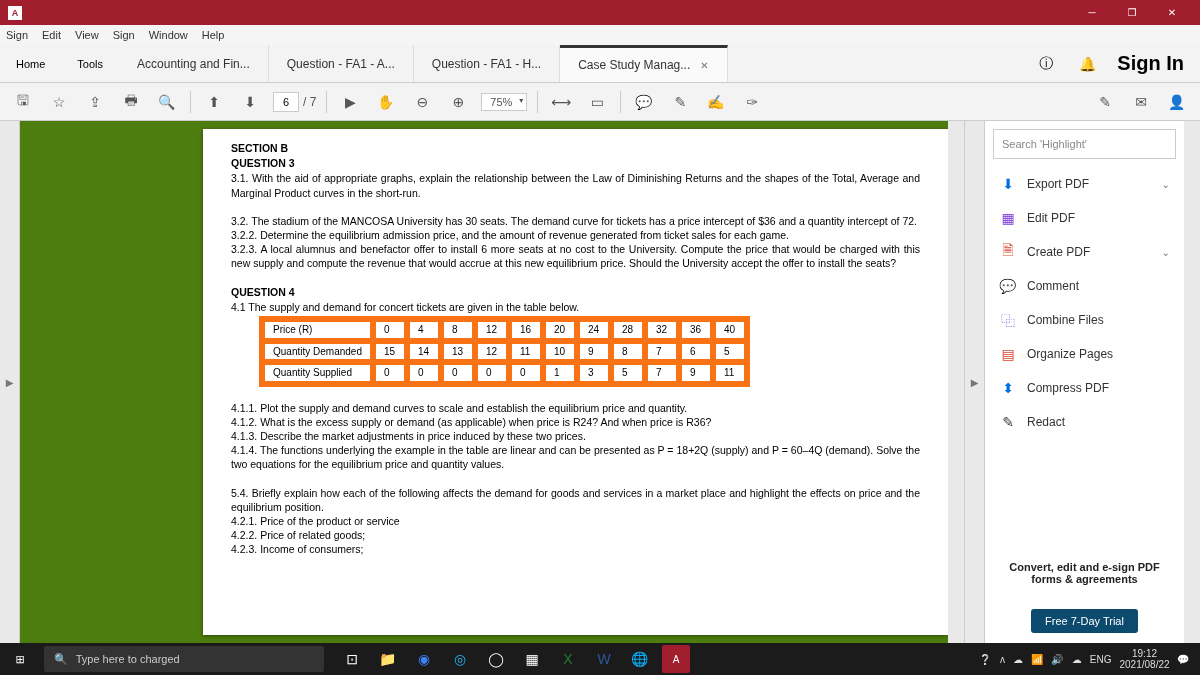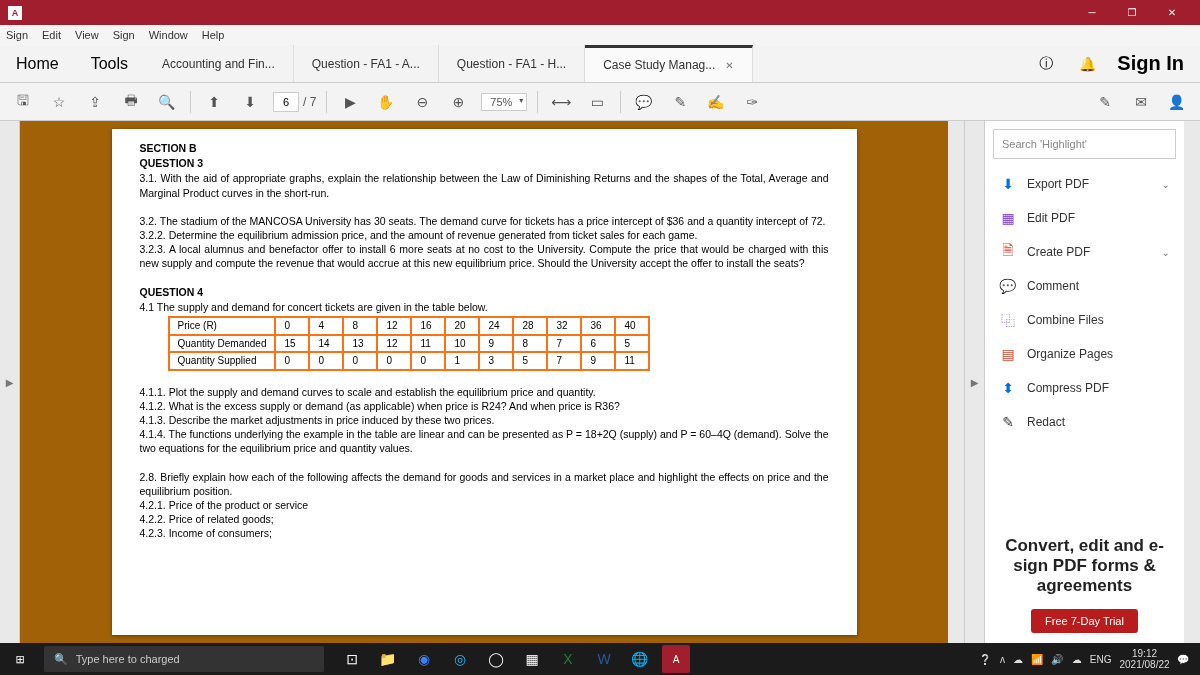--- a/index.html
+++ b/index.html
@@ -3,51 +3,51 @@
 <meta charset="utf-8">
 <style>
 *{box-sizing:border-box;margin:0;padding:0;font-family:"Segoe UI",Arial,sans-serif}
 body{width:1200px;height:675px;overflow:hidden;background:#525659;display:flex;flex-direction:column;font-size:12px}
 .title-bar{height:25px;background:#a01e2d;color:#fff;display:flex;align-items:center;padding:0 8px;font-size:11px}
 .title-bar .icon-pdf{width:14px;height:14px;background:#fff;margin-right:6px;font-size:9px;color:#a01e2d;display:flex;align-items:center;justify-content:center;font-weight:bold}
 .title-bar .spacer{flex:1}
 .win-btn{width:40px;height:25px;display:flex;align-items:center;justify-content:center;font-size:10px;color:#fff}
 .menu-bar{height:20px;background:#f5f5f5;display:flex;align-items:center;padding:0 6px;gap:14px;font-size:11px;color:#333}
 .tab-row{height:38px;background:#f3f3f3;display:flex;align-items:center;border-bottom:1px solid #ccc}
-.tab-row .home,.tab-row .tools{padding:0 16px;height:100%;display:flex;align-items:center;font-size:16px}
+.tab-row .home,.tab-row .tools{padding:0 16px;height:100%;display:flex;align-items:center;font-size:11px}
 .tab-row .tab{padding:0 18px;height:100%;display:flex;align-items:center;font-size:12px;border-right:1px solid #ddd;color:#333;position:relative}
 .tab-row .tab.active{background:#fafafa;border-top:3px solid #333}
 .tab-row .tab .close{margin-left:10px;font-size:10px;color:#777}
 .tab-row .right{margin-left:auto;display:flex;align-items:center;gap:16px;padding:0 16px}
 .sign-in{font-weight:600;font-size:20px}
 .toolbar{height:38px;background:#f3f3f3;display:flex;align-items:center;padding:0 10px;gap:10px;border-bottom:1px solid #ccc;color:#555}
 .tool-btn{width:26px;height:26px;display:flex;align-items:center;justify-content:center;font-size:14px}
 .page-num{display:flex;align-items:center;gap:4px;font-size:12px}
 .page-num input{width:26px;height:20px;text-align:center;border:1px solid #ccc;font-size:11px}
 .zoom-box{border:1px solid #ccc;padding:2px 14px 2px 8px;font-size:11px;background:#fff;position:relative}
 .zoom-box::after{content:"▾";position:absolute;right:3px;top:2px;font-size:8px}
 .sep{width:1px;height:22px;background:#ccc}
 .tb-spacer{flex:1}
 .main{flex:1;display:flex;min-height:0}
 .side-strip{width:20px;background:#e9e9e9;display:flex;align-items:center;justify-content:center;color:#777;font-size:10px;border-right:1px solid #ccc}
 .side-strip.right{border-right:none;border-left:1px solid #ccc}
-.doc-area{flex:1;background:#a16207;display:flex;justify-content:center;overflow:hidden;position:relative;padding:8px 0}
+.doc-area{flex:1;background:#4d7c0f;display:flex;justify-content:flex-end;overflow:hidden;position:relative;padding:8px 0}
 .page{width:745px;background:#fff;padding:12px 28px;font-size:10.5px;color:#000;line-height:1.35;box-shadow:0 1px 4px rgba(0,0,0,.4);font-family:Calibri,Arial,sans-serif}
 .page b{font-weight:700}
 .page .indent{margin-left:28px}
 .tbl{border-collapse:collapse;margin-top:2px;font-size:10px}
-.tbl td{border:2px solid #f97316;padding:1px 8px;min-width:34px}
+.tbl td{border:6px solid #f97316;padding:1px 8px;min-width:34px}
 .right-panel{width:200px;background:#fff;border-left:1px solid #ccc;display:flex;flex-direction:column;font-size:12px}
 .search-box{height:30px;border:1px solid #ccc;margin:8px;padding:0 8px;color:#888;display:flex;align-items:center;font-size:11px}
 .panel-item{display:flex;align-items:center;gap:10px;padding:8px 14px;color:#333;font-size:12px}
 .panel-item .icon{width:18px;height:18px;display:flex;align-items:center;justify-content:center;font-size:14px}
 .panel-item .chev{margin-left:auto;font-size:10px;color:#777}
 .panel-foot{margin-top:auto;padding:10px;text-align:center}
-.panel-foot .promo{font-size:17px;font-weight:600;color:#222;margin-bottom:13px}
-.trial-btn{background:#b91c1c;color:#fff;border:none;border-radius:3px;padding:6px 14px;font-size:11px}
+.panel-foot .promo{font-size:11px;font-weight:600;color:#222;margin-bottom:24px}
+.trial-btn{background:#0c4a6e;color:#fff;border:none;border-radius:3px;padding:6px 14px;font-size:11px}
 .scroll{width:16px;background:#e9e9e9}
 .taskbar{height:32px;background:#1b1b1b;display:flex;align-items:center;color:#fff;font-size:11px}
 .tb-start{width:40px;display:flex;align-items:center;justify-content:center}
 .tb-search{width:280px;height:26px;background:#333;border-radius:2px;display:flex;align-items:center;padding:0 10px;gap:8px;color:#ccc;margin-left:4px}
 .tb-icons{display:flex;gap:8px;margin-left:14px}
 .tb-icon{width:28px;height:28px;display:flex;align-items:center;justify-content:center;font-size:14px}
 .tb-tray{margin-left:auto;display:flex;align-items:center;gap:8px;padding:0 10px;font-size:10px;color:#ddd}
 .clock{text-align:center;line-height:1.1}
 </style>
 </head>
@@ -185,21 +185,21 @@
               <td>11</td>
             </tr>
       </tbody>
         </table>
       <br>
       <div>4.1.1.   Plot the supply and demand curves to scale and establish the equilibrium price and quantity.</div>
       <div>4.1.2.   What is the excess supply or demand (as applicable) when price is R24? And when price is R36?</div>
       <div>4.1.3.   Describe the market adjustments in price induced by these two prices.</div>
       <div style="text-align:justify">4.1.4.   The functions underlying the example in the table are linear and can be presented as P = 18+2Q (supply) and P = 60–4Q (demand). Solve the two equations for the equilibrium price and quantity values.</div>
       <br>
-      <div style="text-align:justify">2.8.  Briefly explain how each of the following affects the demand for goods and services in a market place and highlight the effects on price and the equilibrium position.</div>
+      <div style="text-align:justify">5.4.  Briefly explain how each of the following affects the demand for goods and services in a market place and highlight the effects on price and the equilibrium position.</div>
       <div>4.2.1.   Price of the product or service</div>
       <div>4.2.2.   Price of related goods;</div>
       <div>4.2.3.   Income of consumers;</div>
     </div>
   </div>
   <div class="scroll"></div>
   <div class="side-strip right">▶</div>
   <div class="right-panel">
     <div class="search-box">
         <span>Search 'Highlight'</span>

